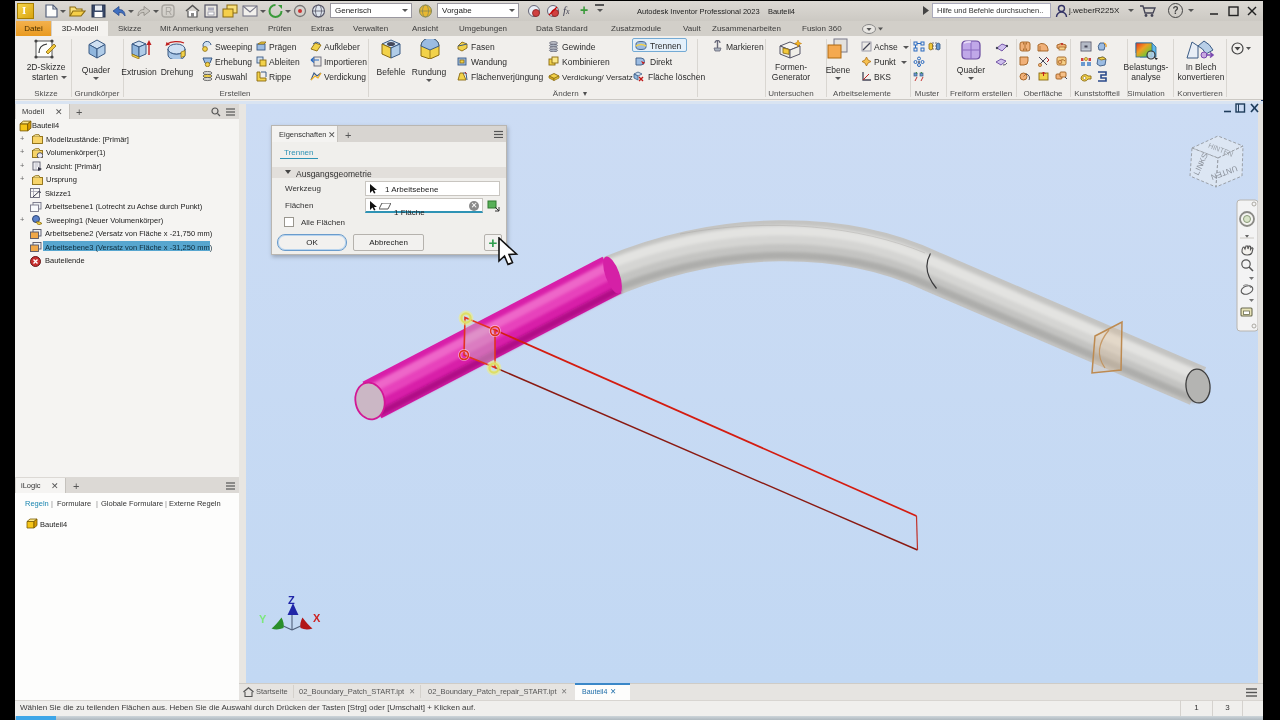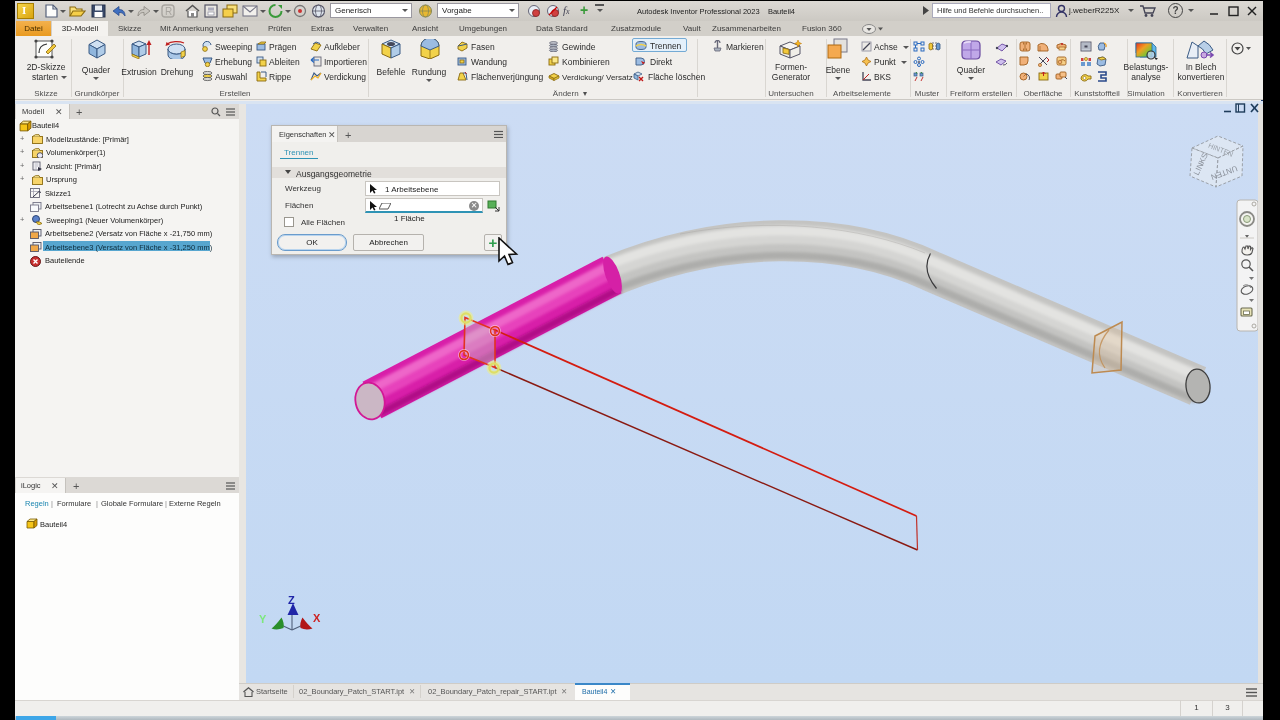--- a/index.html
+++ b/index.html
@@ -825,21 +825,21 @@
       </svg>
     <div class="abs" style="left:113px;top:58.5px;font-size:8px;color:#222">1 Arbeitsebene</div>
     <div class="abs" style="left:13px;top:75px;font-size:8px;color:#333">Flächen</div>
     <div class="abs" style="left:93px;top:72px;width:118px;height:15px;background:#fff;border:1px solid #c8c5c0;border-bottom:2px solid #2e93b5"></div>
     <svg class="abs" style="left:97px;top:75px" width="8" height="10">
         <path d="M1,0 L1,9 L3.5,6.5 L5,9.5 L6.5,9 L5,6 L8,6 Z" fill="#111"></path>
       </svg>
     <svg class="abs" style="left:107px;top:77px" width="12" height="7">
         <polygon points="3,0 12,0 9,6 0,6" fill="none" stroke="#555" stroke-width="1"></polygon>
       </svg>
-    <div class="abs" style="left:122px;top:88px;font-size:8px;color:#222">1 Fläche</div>
+    <div class="abs" style="left:122px;top:82px;font-size:8px;color:#222">1 Fläche</div>
     <div class="abs" style="left:197px;top:74.5px;width:10px;height:10px;border-radius:50%;background:#8a8a8a;color:#fff;font-size:8px;text-align:center;line-height:10px">✕</div>
     <svg class="abs" style="left:215px;top:73px" width="13" height="13">
         <rect x="1" y="2" width="8" height="7" fill="#58b058" stroke="#2e7a2e" stroke-width="1"></rect>
         <path d="M8,8 l4,4 M8,12 l4,0 l0,-4" stroke="#333" stroke-width="1" fill="none"></path>
       </svg>
     <div class="abs" style="left:12px;top:91px;width:10px;height:10px;background:#fff;border:1px solid #9a978f"></div>
     <div class="abs" style="left:29px;top:92px;font-size:8px;color:#333">Alle Flächen</div>
     <div class="abs" style="left:5px;top:108px;width:70px;height:17px;background:#f2f1ef;border:1px solid #6a9ccc;border-radius:8px;box-shadow:0 0 0 1px #b8d4ee inset;font-size:8px;color:#222;text-align:center;line-height:16px">OK</div>
     <div class="abs" style="left:81px;top:108px;width:71px;height:17px;background:#f2f1ef;border:1px solid #b5b2ad;border-radius:2px;font-size:8px;color:#222;text-align:center;line-height:16px">Abbrechen</div>
     <div class="abs" style="left:212px;top:108px;width:18px;height:17px;background:#f2f1ef;border:1px solid #b5b2ad;border-radius:2px;color:#2e9e4e;font-size:15px;font-weight:bold;text-align:center;line-height:15px">+</div>
@@ -868,19 +868,20 @@
     <svg class="abs" style="left:1246px;top:5px" width="11" height="9">
         <g stroke="#555" stroke-width="1.4">
           <line x1="0" y1="1" x2="11" y2="1"></line>
           <line x1="0" y1="4.5" x2="11" y2="4.5"></line>
           <line x1="0" y1="8" x2="11" y2="8"></line>
         </g>
       </svg>
   </div>
 
   <div class="abs" style="left:15px;top:700px;width:1248px;height:16px;background:#f0efed;border-top:1px solid #d8d5d1"></div>
+  <div class="abs" style="left:20px;top:703px;font-size:8px;color:#3a3a3a">Wählen Sie die zu teilenden Flächen aus. Heben Sie die Auswahl durch Drücken der Tasten [Strg] oder [Umschalt] + Klicken auf.</div>
   <div class="abs" style="left:1180px;top:700px;width:32px;height:16px;border-left:1px solid #d5d2ce;font-size:8px;color:#333;text-align:center;line-height:16px">1</div>
   <div class="abs" style="left:1212px;top:700px;width:30px;height:16px;border-left:1px solid #d5d2ce;font-size:8px;color:#333;text-align:center;line-height:16px">3</div>
   <div class="abs" style="left:1242px;top:700px;width:21px;height:16px;border-left:1px solid #d5d2ce"></div>
 
   <div class="abs" style="left:15px;top:716px;width:1248px;height:4px;background:linear-gradient(#cdd5da,#aeb8bf)"></div>
   <div class="abs" style="left:16px;top:716px;width:40px;height:4px;background:#3ea6e8"></div>
 </div>
 
 </body></html>

